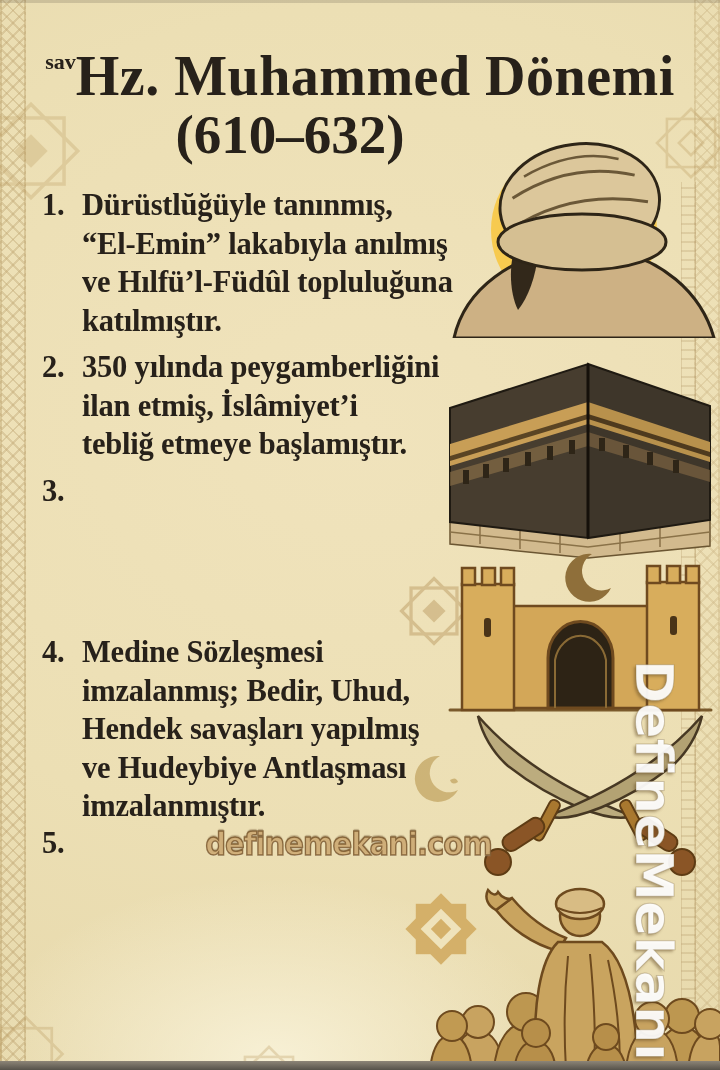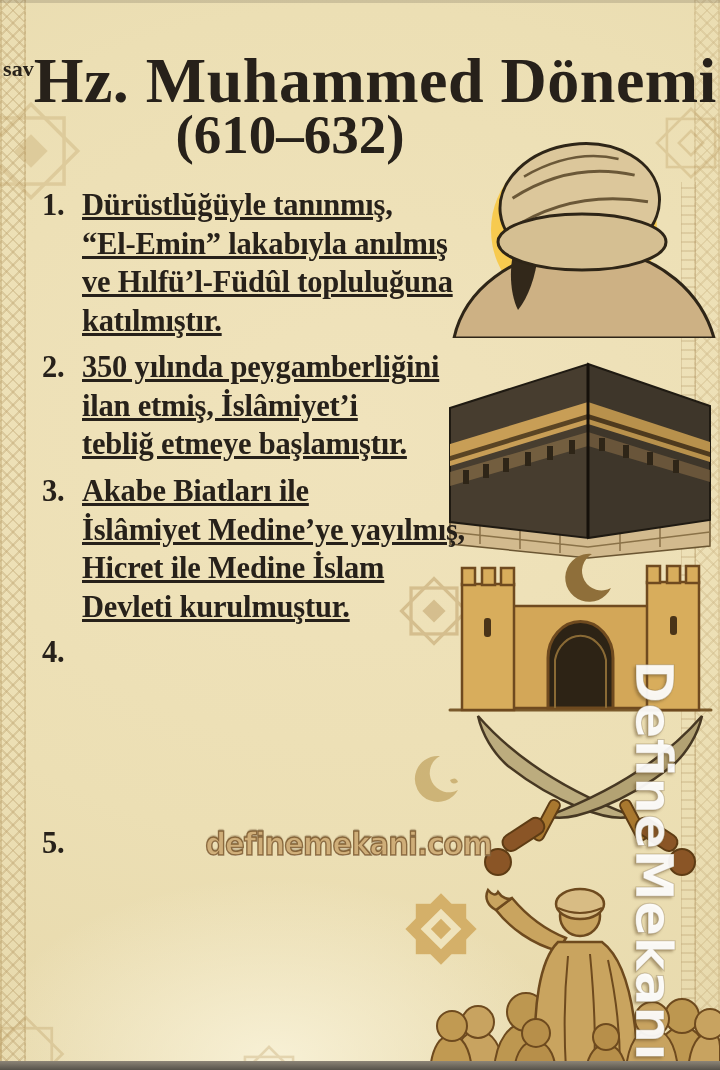--- a/index.html
+++ b/index.html
@@ -26,29 +26,29 @@
     border-left:1.5px solid rgba(166,136,86,.45);
     border-right:1.5px solid rgba(166,136,86,.45);
     box-sizing:border-box;}
 
   .motif{z-index:1;}
 
   
   #title-row{left:0;top:44px;width:720px;text-align:center;z-index:3;
     font-weight:bold;white-space:nowrap;}
   #title-honorific{font-size:22px;vertical-align:26px;letter-spacing:0;}
-  #title-main{font-size:64px;letter-spacing:.5px;}
+  #title-main{font-size:56px;letter-spacing:.5px;}
   #title-years{left:0;top:103px;width:580px;text-align:center;z-index:3;
     font-weight:bold;font-size:55px;}
 
   
   .fact{left:42px;width:430px;display:flex;z-index:3;
     font-weight:bold;font-size:30.5px;line-height:38.5px;letter-spacing:-.2px;}
   .fact .num{flex:0 0 40px;}
-  .fact .txt{white-space:pre-line;text-decoration:underline;}
+  .fact .txt{white-space:pre-line;}
 
   
   #wm-center{left:196px;top:826px;width:305px;text-align:center;z-index:5;
     font-family:"DejaVu Sans","Liberation Sans",sans-serif;font-weight:bold;
     font-size:30px;letter-spacing:-1px;transform:scale(.97,1.05);
     color:rgba(205,168,112,.88);
     -webkit-text-stroke:1.4px rgba(112,78,36,.75);
     text-shadow:0 1px 1px rgba(255,255,255,.45), 0 -1px 1px rgba(90,60,25,.3);}
   #wm-side{left:624px;top:660px;height:400px;z-index:5;
     writing-mode:vertical-rl;text-orientation:mixed;
@@ -118,27 +118,28 @@
 katılmıştır.</span>
   </div>
   <div class="abs fact" style="top:348px">
     <span class="num">2.</span>
     <span class="txt">350 yılında peygamberliğini
 ilan etmiş, İslâmiyet’i
 tebliğ etmeye başlamıştır.</span>
   </div>
   <div class="abs fact" style="top:472px">
     <span class="num">3.</span>
-    <span class="txt">Akabe Biatları ile
-İslâmiyet Medine’ye yayılmış,
-Hicret ile Medine İslam
-Devleti kurulmuştur.</span>
   </div>
   <div class="abs fact" style="top:633px">
     <span class="num">4.</span>
+    <span class="txt">Medine Sözleşmesi
+imzalanmış; Bedir, Uhud,
+Hendek savaşları yapılmış
+ve Hudeybiye Antlaşması
+imzalanmıştır.</span>
   </div>
   <div class="abs fact" style="top:824px">
     <span class="num">5.</span>
   </div>
 
   <svg class="abs illus" style="left:452px;top:126px" width="270" height="212" viewBox="0 0 270 212">
     <circle cx="122" cy="104" r="83" fill="#f7ca4f"></circle>
     <path d="M2,212 C14,158 66,132 100,126 L168,126 C205,134 248,162 262,212 Z" fill="#cdb184" stroke="#2e2517" stroke-width="3"></path>
     <path d="M64,118 C56,140 58,168 66,184 C76,172 84,150 86,128 Z" fill="#32281a"></path>
     <g transform="rotate(-7 128 80)">

